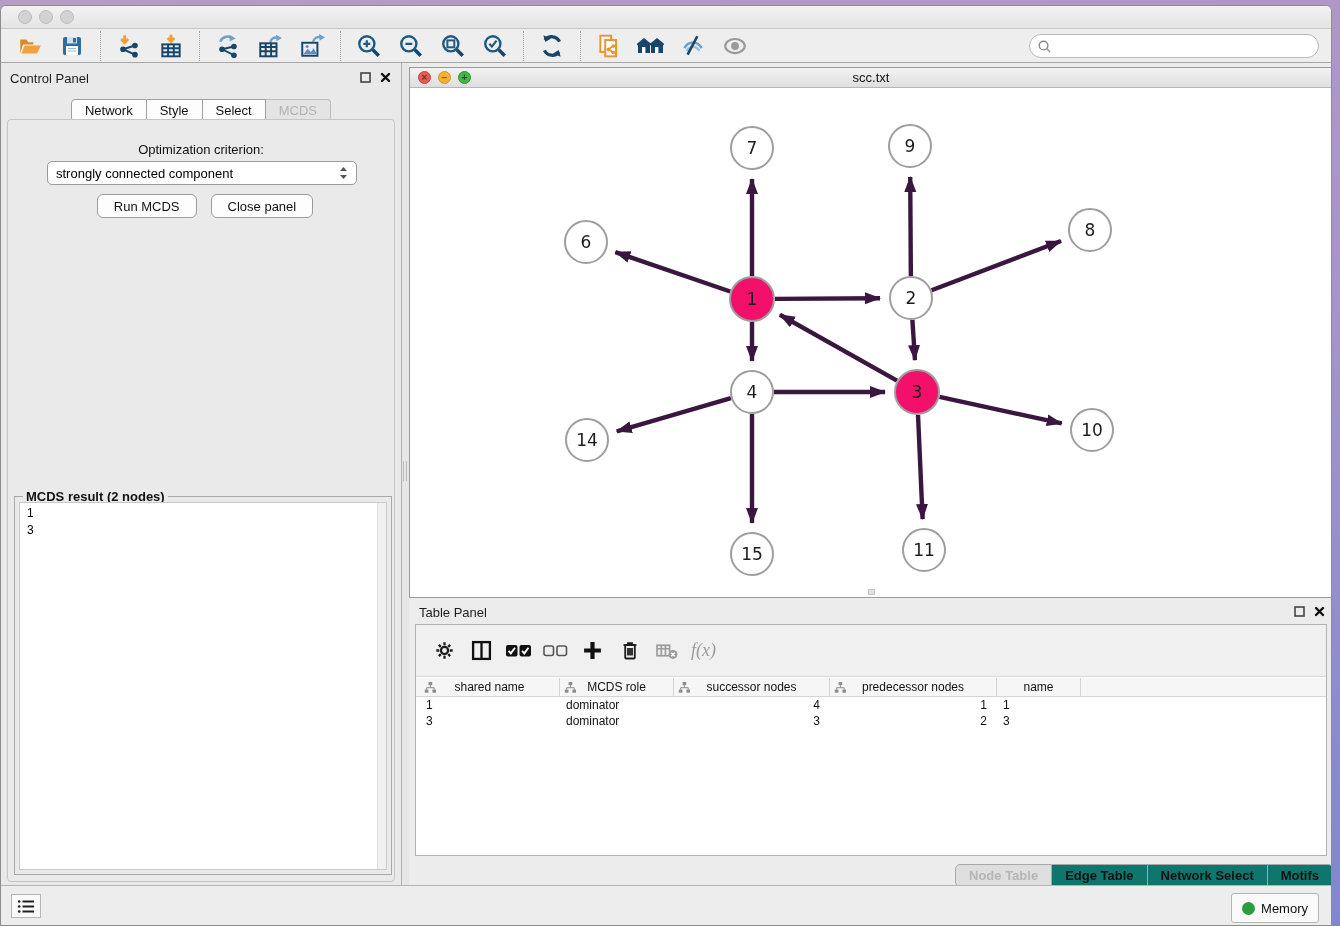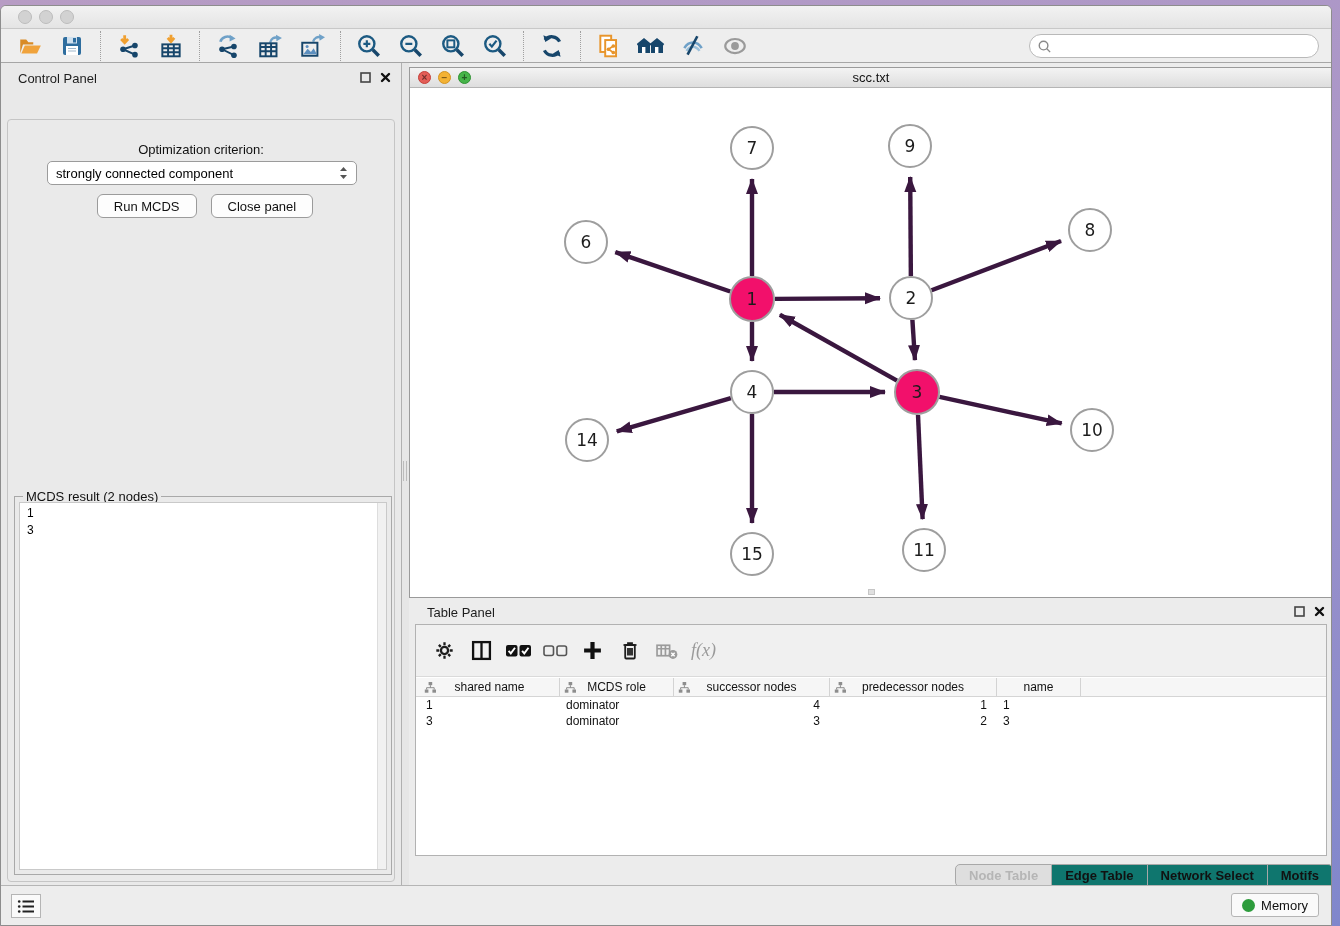--- a/index.html
+++ b/index.html
@@ -23,41 +23,41 @@
     background:#eeeeee; border-bottom:1px solid #a6a6a6; display:flex; align-items:center; padding-left:8px; }
   .tbi { width:32px; height:30px; display:flex; align-items:center; justify-content:center; margin:0 5px; }
   .tbsep { height:30px; border-left:1px dotted #9f9f9f; margin:0 7px; }
   .search-wrap { position:absolute; right:12px; top:5px; width:290px; height:24px;
     background:#fff; border:1px solid #b9b9b9; border-radius:12px; display:flex; align-items:center; padding-left:7px; }
   .search-wrap input { border:none; outline:none; flex:1; height:20px; font-size:13px; background:transparent; }
 
   
   .control-panel { position:absolute; left:0; top:57px; width:401px; height:824px;
     background:#e9e9e9; border-right:1px solid #b0b0b0; }
-  .panel-title { position:absolute; left:9px; top:8px; font-size:13px; color:#1d1d1d;margin-left:8px; }
+  .panel-title { position:absolute; left:9px; top:8px; font-size:13px; color:#1d1d1d; }
   .panel-btns { position:absolute; right:10px; top:9px; display:flex; gap:9px; align-items:center; }
   .cp-tabs { position:absolute; left:0; top:36px; width:100%; display:flex; justify-content:center; }
   .cp-tab { padding:3px 13px 3px; font-size:13px; color:#111; background:#fdfdfd;
     border:1px solid #9f9f9f; border-left:none; cursor:default; }
   .cp-tab:first-child { border-left:1px solid #9f9f9f; border-radius:4px 0 0 4px; }
   .cp-tab:last-child { border-radius:0 4px 4px 0; }
   .cp-tab.selected { background:#e4e4e4; color:#b2b2b2; border-color:#bdbdbd; }
   .cp-content { position:absolute; left:6px; right:6px; top:56px; bottom:5px;
     background:#eaeaea; border:1px solid #c5c5c5; border-radius:4px; }
   .opt-label { position:absolute; left:0; right:0; top:22px; text-align:center; font-size:13px; color:#111; }
   .dropdown { position:absolute; left:39px; top:41px; width:310px; height:24px; background:#fff;
     border:1px solid #9b9b9b; border-radius:5px; display:flex; align-items:center; padding:0 8px; font-size:13px; }
   .dropdown .dd-value { flex:1; }
   .btn-row { position:absolute; left:8px; right:0; top:74px; display:flex; justify-content:center; gap:14px; }
   .push-btn { height:24px; padding:0 16px; background:#fdfdfd; border:1px solid #9b9b9b;
     border-radius:6px; font-size:13px; color:#111; display:flex; align-items:center; }
   .result-group { position:absolute; left:6px; top:376px; width:378px; height:379px;
     border:1px solid #a9a9a9; }
   .result-legend { position:absolute; left:8px; top:-8px; background:#eaeaea; padding:0 3px;
-    font-size:13px; color:#111; }
+    font-size:13px; color:#111;font-weight:bold; }
   .result-text { position:absolute; left:4px; right:4px; top:5px; bottom:4px; background:#fff;
     border:1px solid #c9c9c9; font-size:12px; line-height:17px; padding:2px 0 0 7px; overflow:hidden; }
   .result-scroll { position:absolute; right:0; top:0; bottom:0; width:9px; background:#f1f1f1; border-left:1px solid #ddd; }
 
   .splitter { position:absolute; left:401px; top:57px; width:7px; height:824px; background:#e6e6e6; }
   .splitter .grip { position:absolute; left:1px; top:398px; width:4px; height:20px;
     border-left:1px solid #bbb; border-right:1px solid #bbb; }
 
   
   .network-frame { position:absolute; left:408px; top:61px; width:924px; height:531px;
@@ -95,21 +95,21 @@
     border:1px solid #a8a8a8; border-left:none; }
   .tt-tab:first-child { border-left:1px solid #a8a8a8; border-radius:5px 0 0 5px; }
   .tt-tab:last-child { border-radius:0 5px 5px 0; }
   .tt-tab.selected { background:#dedede; color:#b5b5b5; }
 
   
   .status-bar { position:absolute; left:0; bottom:0; width:100%; height:40px;
     background:#ededed; border-top:1px solid #b5b5b5; }
   .list-btn { position:absolute; left:10px; top:8px; width:30px; height:24px; background:#fafafa;
     border:1px solid #b5b5b5; display:flex; align-items:center; justify-content:center; }
-  .memory-btn { position:absolute; right:12px; top:7px; height:24px; padding:0 10px;
+  .memory-btn { position:absolute; right:12px; top:7px; height:30px; padding:0 10px;
     background:#fafafa; border:1px solid #b5b5b5; border-radius:3px;
     display:flex; align-items:center; gap:6px; font-size:13px; color:#111; }
   .mem-dot { width:13px; height:13px; border-radius:50%; background:#2d9c3c; }
 </style>
 </head>
 <body>
 
 <div class="window">
 
   <div class="titlebar">
@@ -270,20 +270,26 @@
   <div class="control-panel">
     <span class="panel-title">Control Panel</span>
     <span class="panel-btns">
       <svg width="11" height="11">
           <rect x="1" y="1" width="9" height="9" fill="none" stroke="#444" stroke-width="1.6"></rect>
         </svg>
       <svg width="11" height="11">
           <path d="M2 2 L9 9 M9 2 L2 9" stroke="#111" stroke-width="2.4" stroke-linecap="round"></path>
         </svg>
     </span>
+    <div class="cp-tabs" id="cp-tabs">
+        <span class="cp-tab">Network</span>
+        <span class="cp-tab">Style</span>
+        <span class="cp-tab">Select</span>
+        <span class="cp-tab selected">MCDS</span>
+      </div>
     <div class="cp-content">
       <div class="opt-label">Optimization criterion:</div>
       <div class="dropdown">
         <span class="dd-value">strongly connected component</span>
         <svg width="9" height="14" viewBox="0 0 9 14">
             <path d="M1 5 L4.5 1 L8 5 Z" fill="#555"></path>
             <path d="M1 9 L4.5 13 L8 9 Z" fill="#555"></path>
           </svg>
       </div>
       <div class="btn-row">

